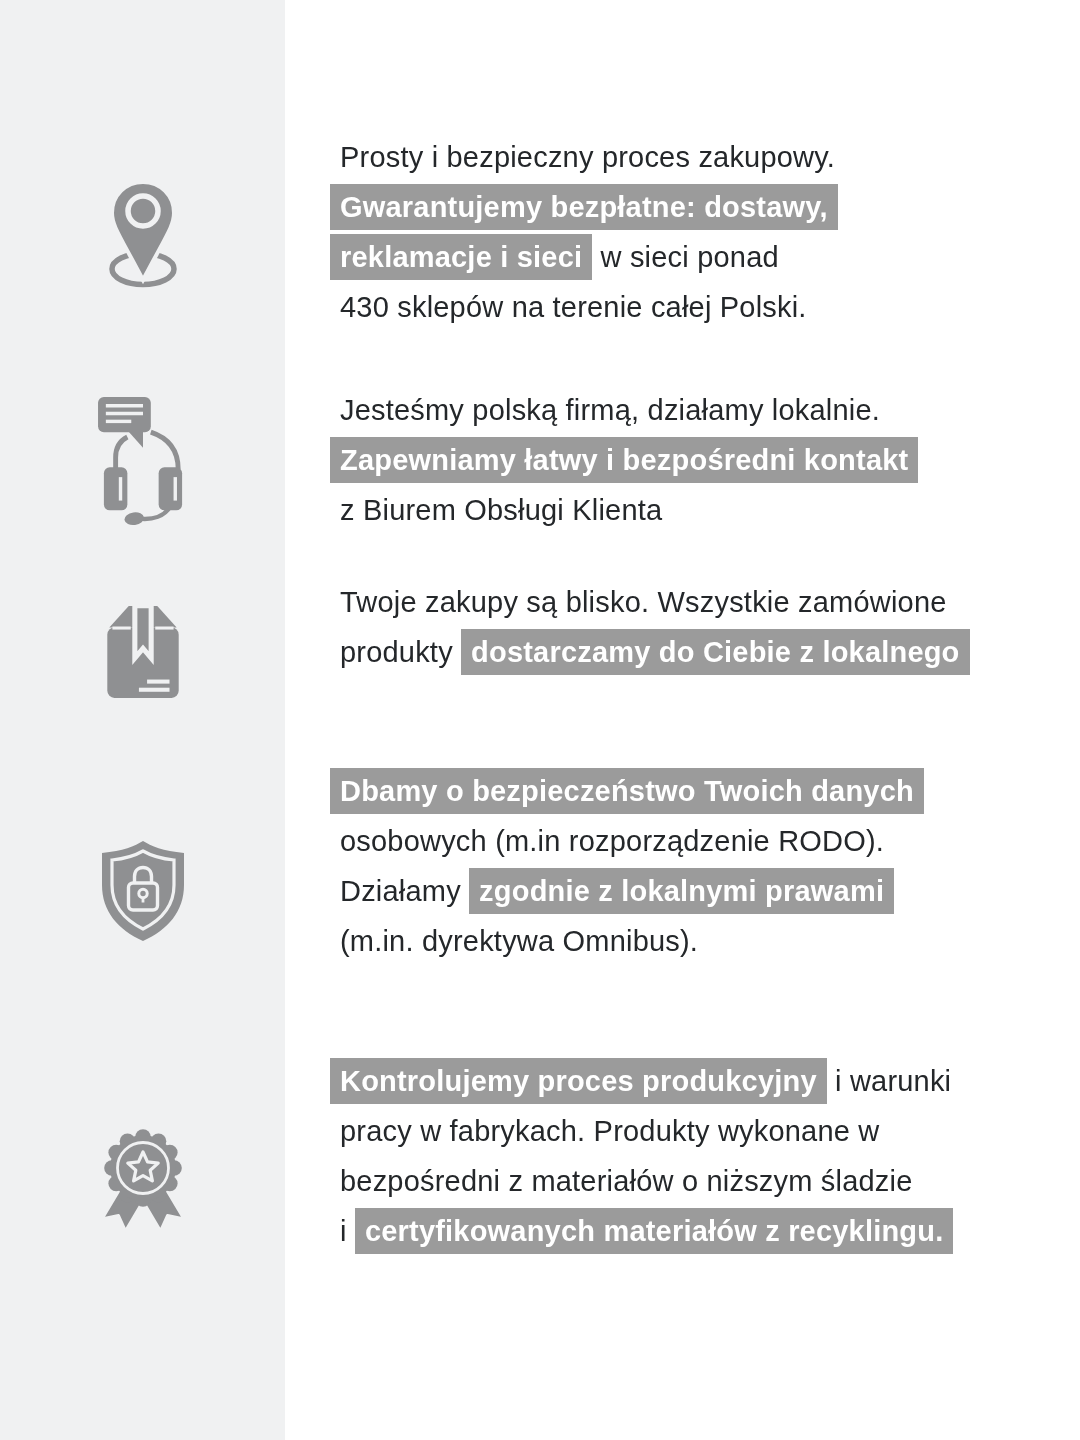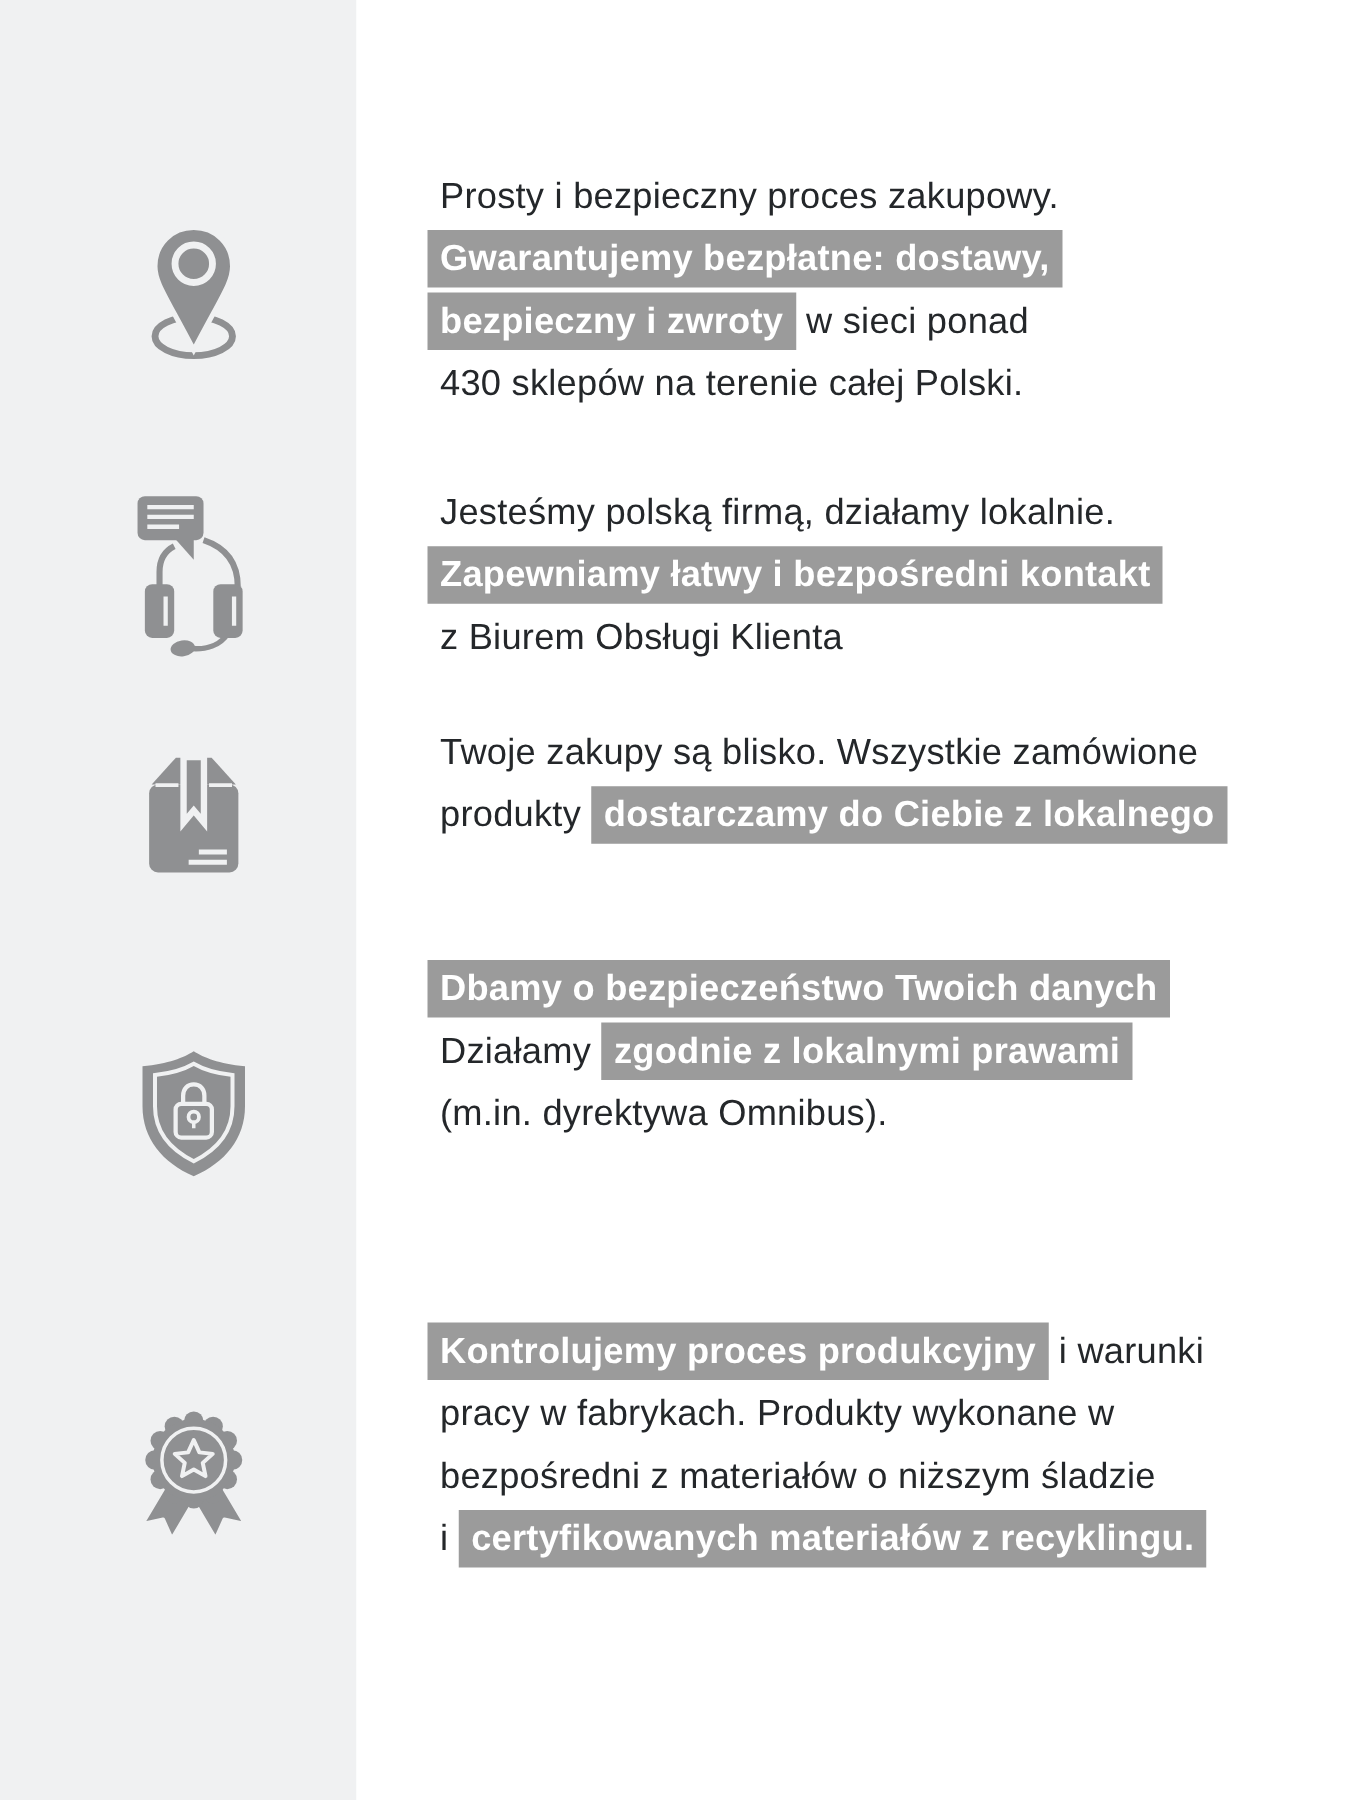--- a/index.html
+++ b/index.html
@@ -16,21 +16,21 @@
     background:var(--bg);
     font-family:"Liberation Sans", sans-serif;
     position:relative;
     overflow:hidden;
   }
   .page{position:absolute;inset:0;width:1080px;height:1440px;}
   .sidebar{
     position:absolute;left:0;top:0;width:285px;height:1440px;
     background:var(--panel);
   }
-  .row{position:absolute;left:12px;width:1068px;display:flex;}
+  .row{position:absolute;left:0;width:1068px;display:flex;}
   .icon-col{
     position:absolute;left:0;top:0;width:285px;height:100%;
     display:flex;align-items:center;justify-content:center;
   }
   .text-col{
     position:absolute;left:330px;top:0;right:20px;
     display:flex;flex-direction:column;
   }
   .line{
     display:flex;align-items:center;height:50px;
@@ -59,21 +59,21 @@
     <div class="icon-col">
       <svg width="92" height="112" viewBox="0 0 92 112">
         <ellipse class="ic-stroke" cx="46" cy="93" rx="31" ry="15.5" stroke-width="5.5"></ellipse>
         <path class="ic-fillcut" stroke-width="4" d="M46 6 C28.5 6 15 19.5 15 37 C15 50 23 60 46 104 C69 60 77 50 77 37 C77 19.5 63.5 6 46 6 Z"></path>
         <circle class="ic-cut" cx="46" cy="35" r="15" stroke-width="5.5"></circle>
       </svg>
     </div>
     <div class="text-col">
         <div class="line indent"><span class="seg-n">Prosty i bezpieczny proces zakupowy.</span></div>
         <div class="line"><span class="seg-h">Gwarantujemy bezpłatne: dostawy,</span></div>
-        <div class="line"><span class="seg-h">bezpieczny i zwroty</span><span class="seg-n"> w sieci ponad</span></div>
+        <div class="line"><span class="seg-h">reklamacje i sieci</span><span class="seg-n"> w sieci ponad</span></div>
         <div class="line indent"><span class="seg-n">430 sklepów na terenie całej Polski.</span></div>
       </div>
   </section>
 
   <section class="row" style="top:385px;height:150px;">
     <div class="icon-col">
       <svg width="98" height="131" viewBox="0 0 100 134">
         <path class="ic-stroke" stroke-width="5" d="M22 76 L22 64 C22 54 26 47 34 43"></path>
         <path class="ic-stroke" stroke-width="5" d="M58 38 C76 44 86 56 86 76"></path>
         <rect class="ic-fill" x="4" y="2" width="54" height="36" rx="6"></rect>
@@ -120,20 +120,21 @@
         <path class="ic-fill" d="M48 3 C56 8 68 13 89 15 L89 47 C89 73 73 92 48 103 C23 92 7 73 7 47 L7 15 C28 13 40 8 48 3 Z"></path>
         <path class="ic-cut" stroke-width="3.2" d="M48 13 C54 16.5 64 20.5 79 22 L79 47 C79 66 68 81 48 91 C28 81 17 66 17 47 L17 22 C32 20.5 42 16.5 48 13 Z"></path>
         <rect class="ic-cut" x="33.5" y="45" width="29" height="27" rx="4.5" stroke-width="3.4"></rect>
         <path class="ic-cut" stroke-width="3.4" d="M39.5 45 L39.5 38.5 C39.5 33 43 29.5 48 29.5 C53 29.5 56.5 33 56.5 38.5 L56.5 45"></path>
         <circle class="ic-cut" cx="48" cy="55.5" r="4.2" stroke-width="3"></circle>
         <line class="ic-cut" x1="48" y1="60" x2="48" y2="64.5" stroke-width="2.8"></line>
       </svg>
     </div>
     <div class="text-col">
         <div class="line"><span class="seg-h">Dbamy o bezpieczeństwo Twoich danych</span></div>
+        <div class="line indent"><span class="seg-n">osobowych (m.in rozporządzenie RODO).</span></div>
         <div class="line indent"><span class="seg-n">Działamy </span><span class="seg-h">zgodnie z lokalnymi prawami</span></div>
         <div class="line indent"><span class="seg-n">(m.in. dyrektywa Omnibus).</span></div>
       </div>
   </section>
 
   <section class="row" style="top:1056px;height:250px;">
     <div class="icon-col">
       <svg width="104" height="118" viewBox="0 0 104 118">
         <path class="ic-fillcut" stroke-width="3" stroke-linejoin="round" d="M33 60 L11 97 L27.5 93.5 L34.5 109 L54 76 Z"></path>
         <path class="ic-fillcut" stroke-width="3" stroke-linejoin="round" d="M71 60 L93 97 L76.5 93.5 L69.5 109 L50 76 Z"></path>

